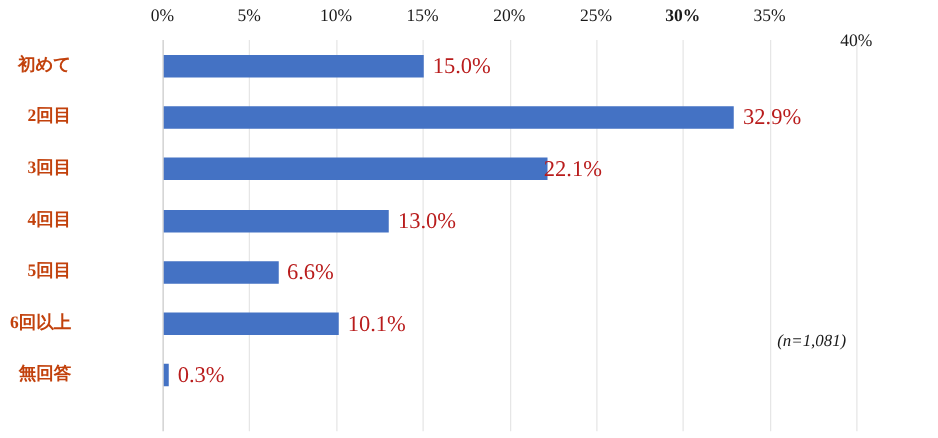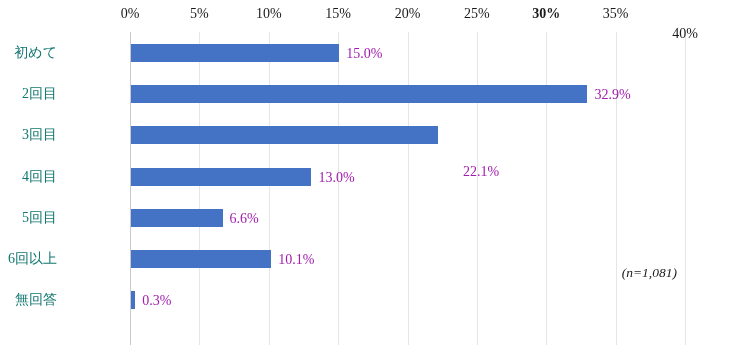--- a/index.html
+++ b/index.html
@@ -53,37 +53,38 @@
   }
 
   .cat-label {
     position: absolute;
     right: 628px;      
     transform: translateY(-50%);
     font-size: 14px;
     line-height: 16px;
     white-space: nowrap;
     text-align: left;
-    color: #0f766e;
+    color: #c2410c;
+    font-weight: bold;
   }
 
   .bar {
     position: absolute;
     height: 18px;
     background: #4472c4;
     transform: translateY(-50%);
   }
 
   .bar-value {
     position: absolute;
     transform: translateY(-50%);
-    font-size: 14px;
+    font-size: 18px;
     line-height: 15px;
     white-space: nowrap;
-    color: #a21caf;
+    color: #b91c1c;
   }
 
   .sample-note {
     position: absolute;
     font-size: 13.5px;
     line-height: 15px;
     white-space: nowrap;
     color: #1a1a1a;
     transform: translate(-100%, -50%);
     font-style: italic;
@@ -131,21 +132,21 @@
         <div class="bar" style="left: 1px; top: 62.2px; width: 456.487px; background: rgb(68, 114, 196);"></div>
         <div class="bar" style="left: 1px; top: 103.4px; width: 306.637px; background: rgb(68, 114, 196);"></div>
         <div class="bar" style="left: 1px; top: 144.6px; width: 180.375px; background: rgb(68, 114, 196);"></div>
         <div class="bar" style="left: 1px; top: 185.8px; width: 91.575px; background: rgb(68, 114, 196);"></div>
         <div class="bar" style="left: 1px; top: 227px; width: 140.137px; background: rgb(68, 114, 196);"></div>
         <div class="bar" style="left: 1px; top: 268.2px; width: 4.1625px; background: rgb(68, 114, 196);"></div>
       </div>
     <div id="valuelabels">
         <div class="bar-value" style="left: 216.125px; top: 21px;">15.0%</div>
         <div class="bar-value" style="left: 464.487px; top: 62.2px; text-align: center;">32.9%</div>
-        <div class="bar-value" style="left: 333px; top: 103.4px; margin-top: 36px;">22.1%</div>
+        <div class="bar-value" style="left: 305px; top: 103.4px;">22.1%</div>
         <div class="bar-value" style="left: 188.375px; top: 144.6px;">13.0%</div>
         <div class="bar-value" style="left: 99.575px; top: 185.8px;">6.6%</div>
         <div class="bar-value" style="left: 148.137px; top: 227px;">10.1%</div>
         <div class="bar-value" style="left: 12.1625px; top: 268.2px;">0.3%</div>
       </div>
     <div class="sample-note" id="samplenote" style="left: 547px; top: 240.2px;">(n=1,081)</div>
   </div>
 
 </div>
 

